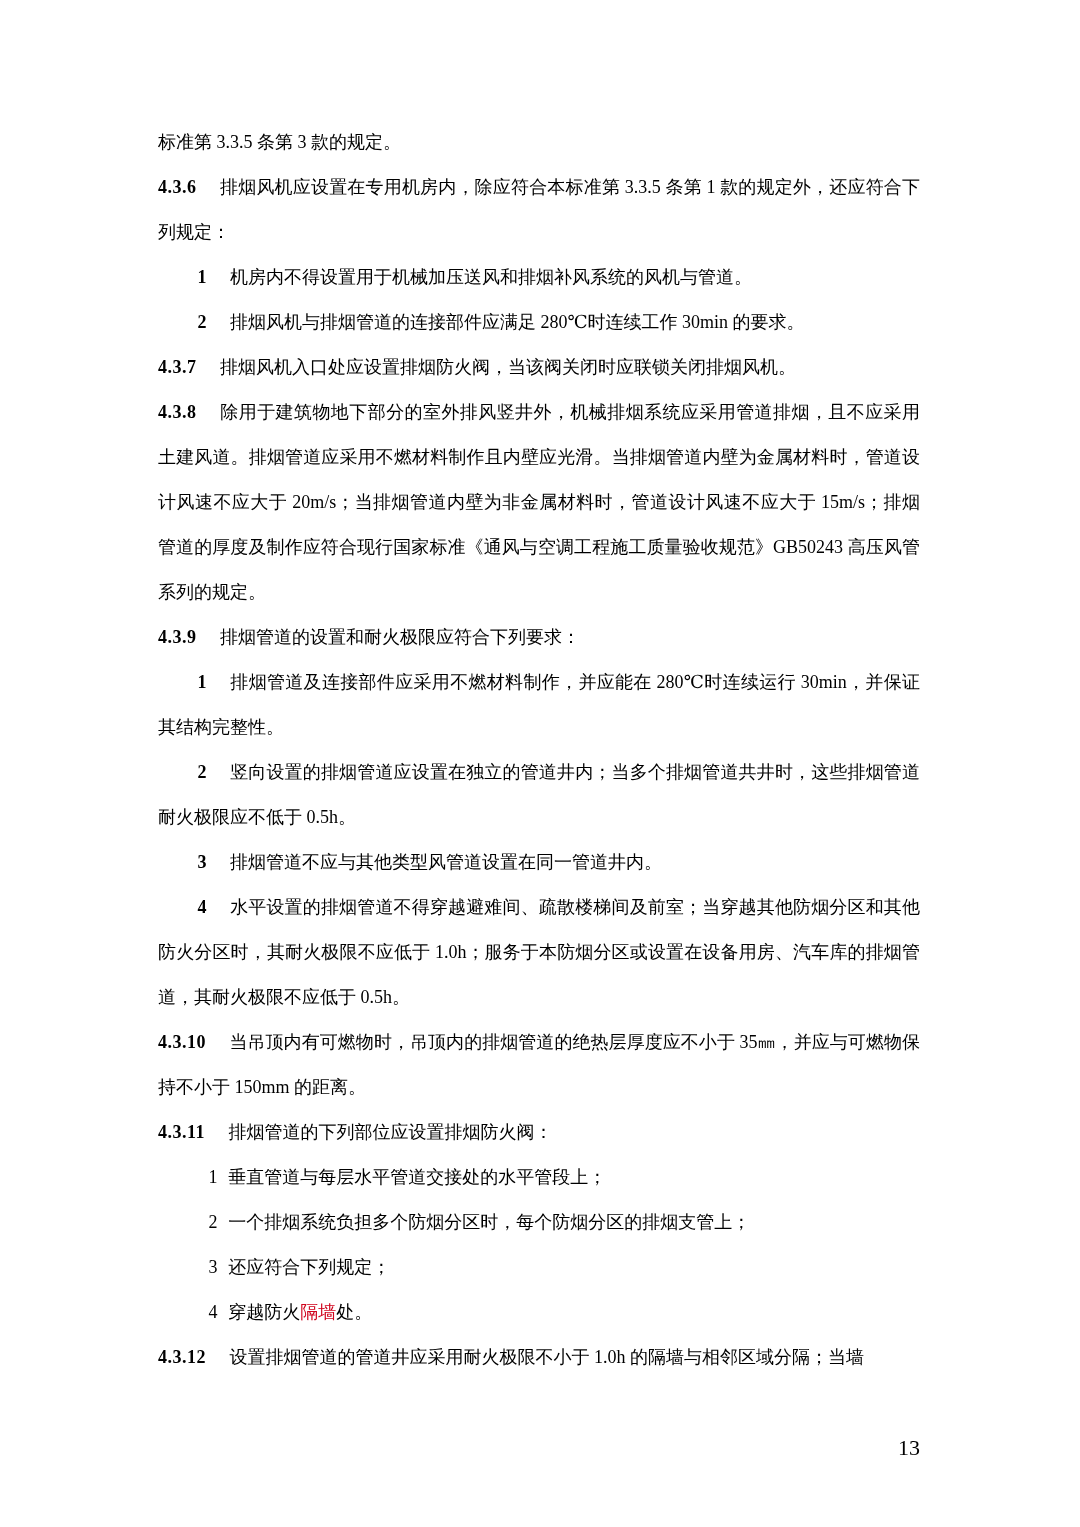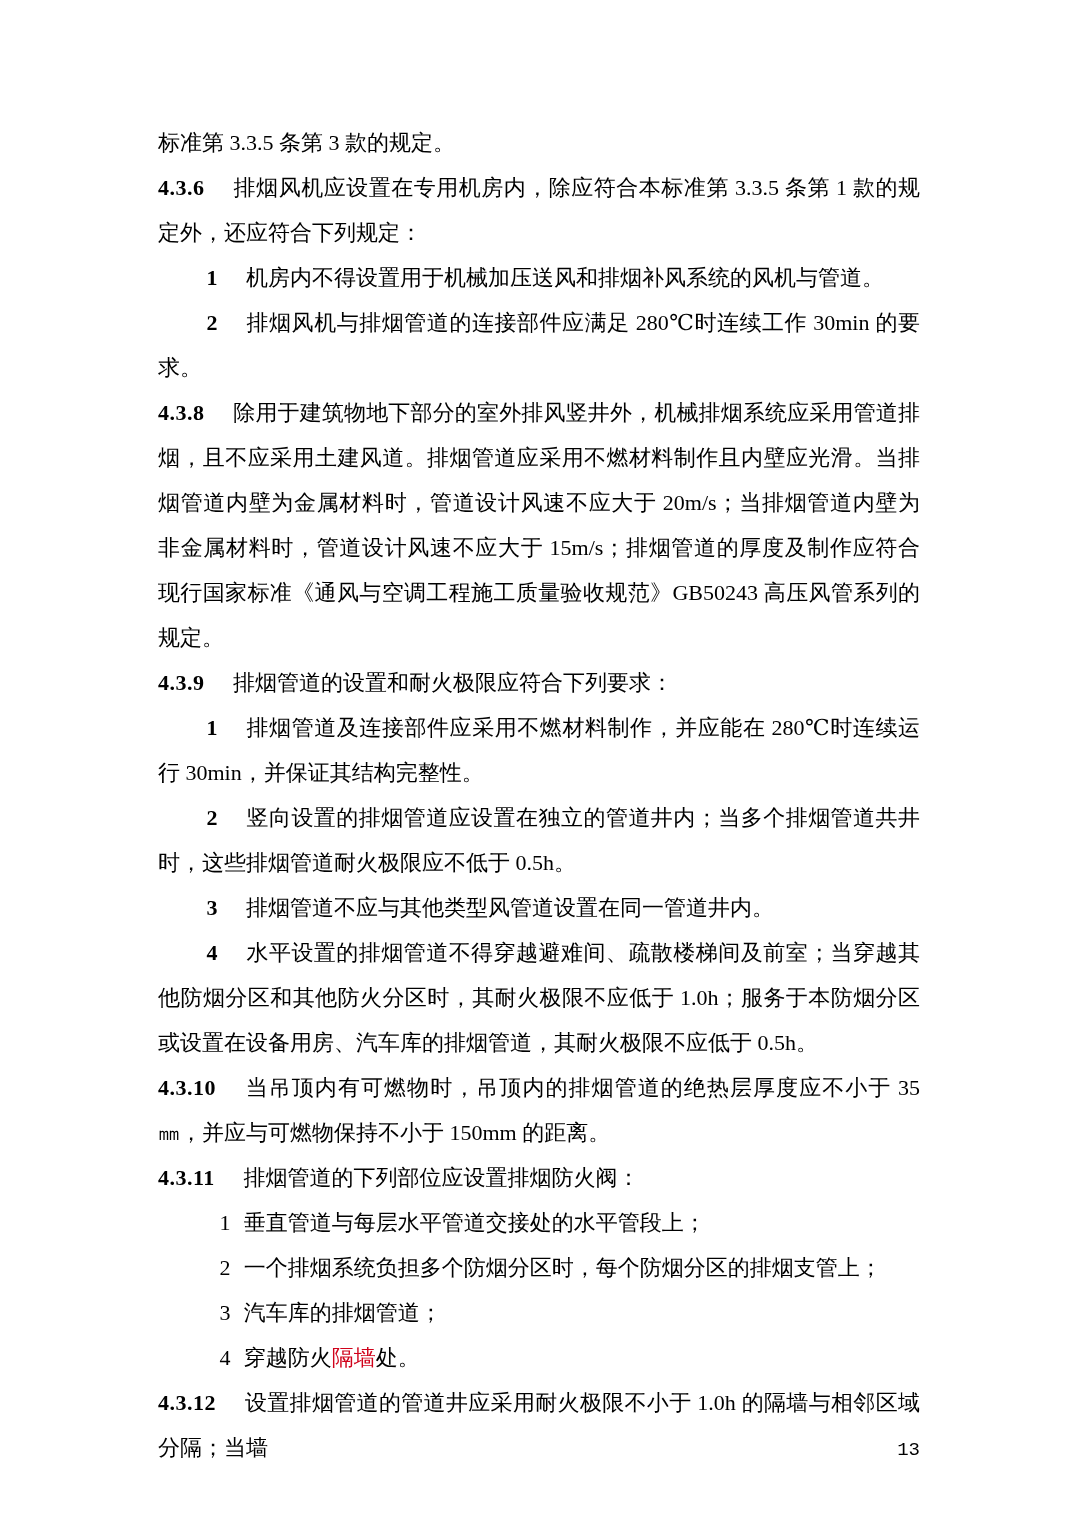--- a/index.html
+++ b/index.html
@@ -16,21 +16,21 @@
     overflow: hidden;
   }
   .page {
     position: relative;
     width: 1080px;
     height: 1527px;
     box-sizing: border-box;
     padding: 120px 160px 40px 158px;
   }
   .body-text {
-    font-size: 22px;
+    font-size: 18px;
     line-height: 45px;
     text-align: justify;
     text-justify: inter-ideograph;
   }
   p {
     margin: 0;
   }
   .p-cont {
     text-indent: 0;
   }
@@ -60,22 +60,22 @@
     width: 0.6em;
   }
   .hl {
     color: #d0021b;
     margin-top: 24px;
   }
   .page-number {
     position: absolute;
     right: 160px;
     bottom: 66px;
-    font-size: 19px;
-    font-family: Liberation Mono, monospace;
+    font-size: 22px;
+    font-family: Liberation Serif, serif;
   }
 </style>
 </head>
 <body>
 
 <div class="page">
   <div class="body-text">
 
     <p class="p-cont">
       <span>标准第 3.3.5 条第 3 款的规定。</span>
@@ -87,20 +87,23 @@
 
     <p class="p-item">
       <span class="item-no">1</span><span class="gap"></span><span>机房内不得设置用于机械加压送风和排烟补风系统的风机与管道。</span>
     </p>
 
     <p class="p-item">
       <span class="item-no">2</span><span class="gap"></span><span>排烟风机与排烟管道的连接部件应满足 280℃时连续工作 30min 的要求。</span>
     </p>
 
 
+    <p class="p-num">
+      <span class="clause-no">4.3.7</span><span class="gap"></span><span>排烟风机入口处应设置排烟防火阀，当该阀关闭时应联锁关闭排烟风机。</span>
+    </p>
 
     <p class="p-num">
       <span class="clause-no">4.3.8</span><span class="gap"></span><span>除用于建筑物地下部分的室外排风竖井外，机械排烟系统应采用管道排烟，且不应采用土建风道。排烟管道应采用不燃材料制作且内壁应光滑。当排烟管道内壁为金属材料时，管道设计风速不应大于 20m/s；当排烟管道内壁为非金属材料时，管道设计风速不应大于 15m/s；排烟管道的厚度及制作应符合现行国家标准《通风与空调工程施工质量验收规范》GB50243 高压风管系列的规定。</span>
     </p>
 
     <p class="p-num">
       <span class="clause-no">4.3.9</span><span class="gap"></span><span>排烟管道的设置和耐火极限应符合下列要求：</span>
     </p>
 
     <p class="p-item">
@@ -129,21 +132,21 @@
 
     <p class="p-sub">
       <span>1</span><span class="gap-sm"></span><span>垂直管道与每层水平管道交接处的水平管段上；</span>
     </p>
 
     <p class="p-sub">
       <span>2</span><span class="gap-sm"></span><span>一个排烟系统负担多个防烟分区时，每个防烟分区的排烟支管上；</span>
     </p>
 
     <p class="p-sub">
-      <span>3</span><span class="gap-sm"></span><span>汽车库的排烟管道；</span>
+      <span>3</span><span class="gap-sm"></span><span>还应符合下列规定；</span>
     </p>
 
     <p class="p-sub">
       <span>4</span><span class="gap-sm"></span><span>穿越防火</span><span class="hl">隔墙</span><span>处。</span>
     </p>
 
     <p class="p-num">
       <span class="clause-no">4.3.12</span><span class="gap"></span><span>设置排烟管道的管道井应采用耐火极限不小于 1.0h 的隔墙与相邻区域分隔；当墙</span>
     </p>
 

